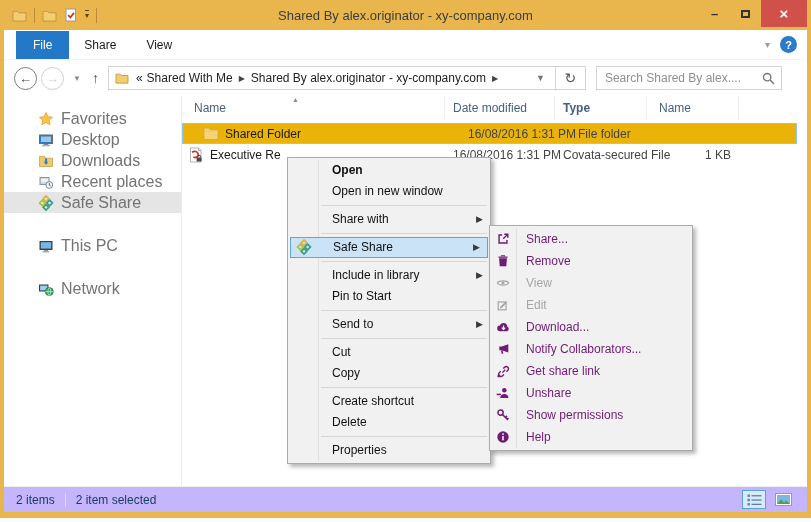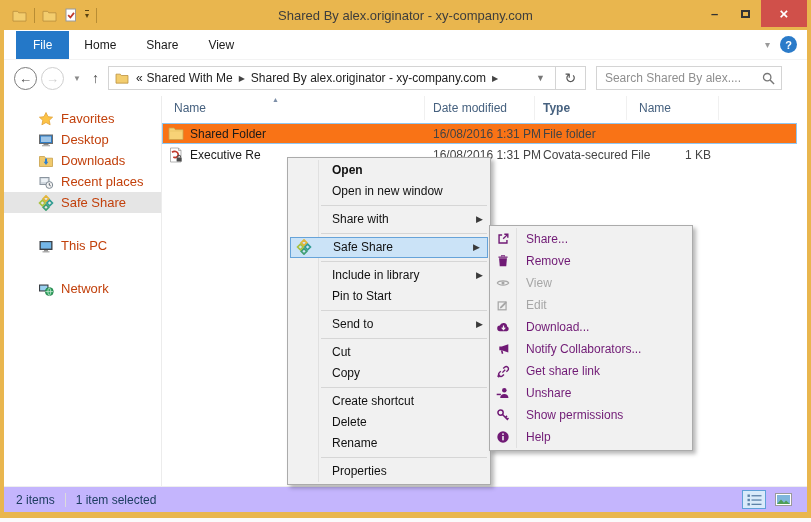--- a/index.html
+++ b/index.html
@@ -44,39 +44,39 @@
   .addr-caret { margin-left:auto; color:#777; font-size:9px; padding:0 6px; }
   .refreshbox { width:30px; height:24px; border:1px solid #d4d4d4; border-left:none; display:flex;
     align-items:center; justify-content:center; color:#555; font-size:14px; }
   .searchbox { margin-left:10px; width:186px; height:24px; border:1px solid #d4d4d4; display:flex;
     align-items:center; padding:0 6px; }
   .searchbox input { border:none; outline:none; flex:1; min-width:0; font-size:12px; color:#0f172a; font-family:inherit; background:transparent; }
   .searchbox input::placeholder { color:#8f8f8f; }
 
   
   .bodyarea { display:flex; height:390px; }
-  .sidebar { width:158px; border-right:1px solid #ececec; padding-top:12px; font-size:13px; color:#c2410c; }
+  .sidebar { width:178px; border-right:1px solid #ececec; padding-top:12px; font-size:16px; color:#737373; }
   .side-item { height:21px; display:flex; align-items:center; gap:7px; padding-left:34px; white-space:nowrap; }
   .side-item.lvl2 { }
   .side-item.selected { background:#e5e5e5; }
   .side-gap { height:22px; }
 
   .content { flex:1; position:relative; }
   .cols { display:flex; height:24px; align-items:center; font-size:12px; color:#46617f; position:relative; }
   .col { height:100%; display:flex; align-items:center; border-right:1px solid #f0f0f0; }
   .c-name { width:263px; padding-left:12px; }
   .c-date { width:110px; padding-left:8px; }
   .c-type { width:92px;  padding-left:8px;font-weight:bold; }
   .c-size { width:92px;  padding-left:12px; }
   .sort-arrow { position:absolute; left:110px; top:0; font-size:7px; color:#7d8fa8; }
 
   .rows { margin-top:3px; }
   .frow { display:flex; height:21px; align-items:center; font-size:12px; color:#1a1a1a;
     width:calc(100% - 10px); border:1px solid transparent; }
-  .frow.selected { background:#f97316; border-color:#8fc7f2; }
+  .frow.selected { background:#eab308; border-color:#8fc7f2;padding-left:15px; }
   .cell-name { width:262px; display:flex; align-items:center; gap:6px; padding-left:5px; overflow:hidden; white-space:nowrap; }
   .cell-date { width:110px; padding-left:8px; color:#444; white-space:nowrap; }
   .cell-type { width:92px; padding-left:8px; color:#444; white-space:nowrap; }
   .cell-size { width:92px; text-align:right; padding-right:8px; color:#444; }
 
   
   .statusbar { height:26px; border-top:1px solid #eeeeee; display:flex; align-items:center;
     font-size:12px; color:#1d3d60; padding:0 12px; background:#c4b5fd; }
   .sb-sep { width:1px; height:14px; background:#dcdcdc; margin:0 10px; }
   .view-toggles { margin-left:auto; display:flex; gap:5px; }
@@ -134,21 +134,20 @@
       <div class="winbtn">–</div>
       <div class="winbtn">
           <span class="maxglyph"></span>
         </div>
       <div class="winbtn close">×</div>
     </div>
   </div>
 
   <div class="ribbon">
     <div class="tab file">File</div>
-    <div class="tab">Home</div>
     <div class="tab">Share</div>
     <div class="tab">View</div>
     <div class="ribbon-right">
       <span class="rib-chev">▾</span>
       <span class="help-badge">?</span>
     </div>
   </div>
 
   <div class="toolbar">
     <span class="navcircle">←</span>
@@ -299,21 +298,21 @@
           <div class="cell-type">Covata-secured File</div>
           <div class="cell-size">1 KB</div>
         </div>
       </div>
     </div>
   </div>
 
   <div class="statusbar">
     <span>2 items</span>
     <span class="sb-sep"></span>
-    <span>1 item selected</span>
+    <span>2 item selected</span>
     <div class="view-toggles">
       <div class="vt active">
         <svg width="15" height="12" viewBox="0 0 15 12">
             <rect x="0.5" y="0.5" width="2.4" height="2.4" fill="#5b81a8"></rect>
             <rect x="0.5" y="4.8" width="2.4" height="2.4" fill="#5b81a8"></rect>
             <rect x="0.5" y="9.1" width="2.4" height="2.4" fill="#5b81a8"></rect>
             <rect x="4.5" y="1.1" width="10" height="1.3" fill="#5b81a8"></rect>
             <rect x="4.5" y="5.4" width="10" height="1.3" fill="#5b81a8"></rect>
             <rect x="4.5" y="9.7" width="10" height="1.3" fill="#5b81a8"></rect>
           </svg>
@@ -360,21 +359,20 @@
     <div class="mitem">
       <span>Send to</span>
       <span class="sub-arrow">▶</span>
     </div>
     <div class="msep"></div>
     <div class="mitem">Cut</div>
     <div class="mitem">Copy</div>
     <div class="msep"></div>
     <div class="mitem">Create shortcut</div>
     <div class="mitem">Delete</div>
-    <div class="mitem">Rename</div>
     <div class="msep"></div>
     <div class="mitem">Properties</div>
   </div>
 
   <div class="menu submenu">
     <div class="gutterline"></div>
     <div class="smitem">
       <span class="sicon">
         <svg width="14" height="14" viewBox="0 0 16 16" fill="none" stroke="currentColor" stroke-width="1.6">
             <path d="M7 3.5H3.5v9h9V9"></path>

